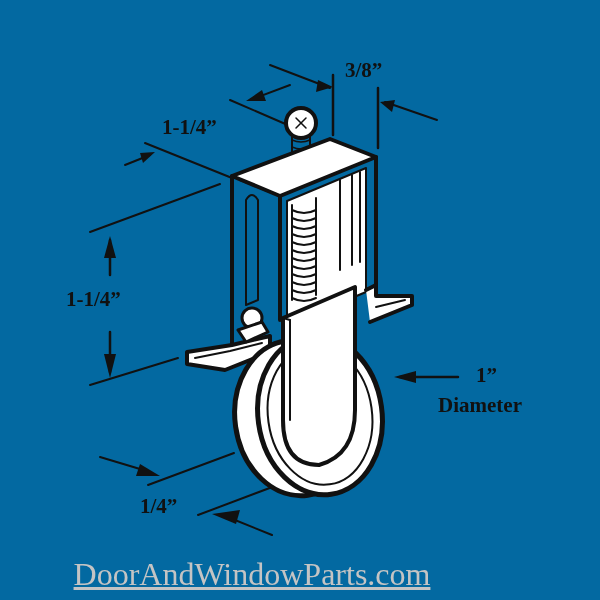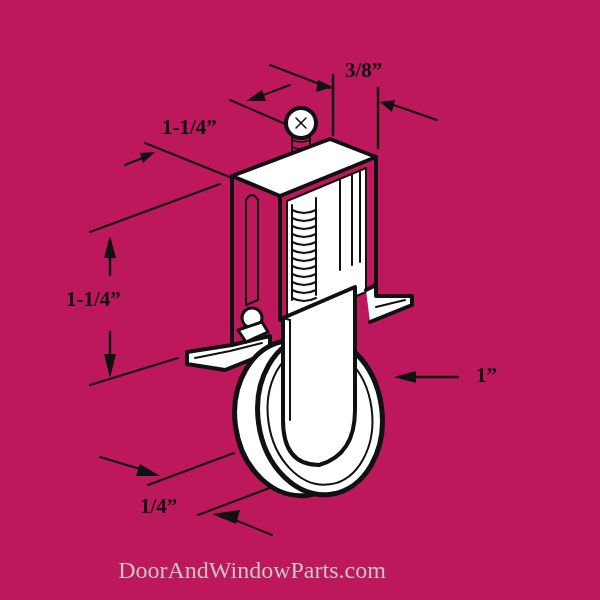--- a/index.html
+++ b/index.html
@@ -1,19 +1,19 @@
 <!DOCTYPE html>
 <html><head>
 <meta charset="utf-8">
 <style>
   html, body { margin:0; padding:0; background:#ffffff; }
-  #stage { position:relative; width:600px; height:600px; background:#be185d; overflow:hidden; }
+  #stage { position:relative; width:600px; height:600px; background:#0369a1; overflow:hidden; }
   svg { position:absolute; left:0; top:0; }
   .lbl { position:absolute; font-family:"Liberation Serif", serif; font-weight:bold; color:#111; font-size:21px; white-space:nowrap; line-height:1; }
-  .wm { position:absolute; left:0; width:504px; top:558px; text-align:center; font-family:"Liberation Serif", serif; font-size:24px; color:#c4c4c4; line-height:1; }
+  .wm { position:absolute; left:0; width:504px; top:558px; text-align:center; font-family:"Liberation Serif", serif; font-size:32px; color:#c4c4c4; line-height:1;text-decoration:underline; }
 </style>
 </head>
 <body>
 
 <div id="stage">
   <svg width="600" height="600" viewBox="0 0 600 600">
     <defs>
       <marker id="ah" markerWidth="10" markerHeight="10" refX="9" refY="5" orient="auto" markerUnits="userSpaceOnUse">
         <path d="M0,0 L10,5 L0,10 z" fill="#111"></path>
       </marker>
@@ -89,16 +89,17 @@
       <path d="M283,318 L355,287 L355,410 q0,45 -36,55 q-36,0 -36,-45 z" stroke-width="4" fill="#fff"></path>
       <path d="M283,318 L290,320" stroke-width="2"></path>
       <path d="M290,320 L290,420" stroke-width="2"></path>
     </g>
   </svg>
 
   <div class="lbl" style="left:345px; top:60px;">3/8”</div>
   <div class="lbl" style="left:162px; top:117px;">1-1/4”</div>
   <div class="lbl" style="left:66px; top:289px;">1-1/4”</div>
   <div class="lbl" style="left:476px; top:365px;">1”</div>
+  <div class="lbl" style="left:438px; top:395px;">Diameter</div>
   <div class="lbl" style="left:140px; top:496px;text-align:center;">1/4”</div>
 
   <div class="wm">DoorAndWindowParts.com</div>
 </div>
 
 </body></html>

